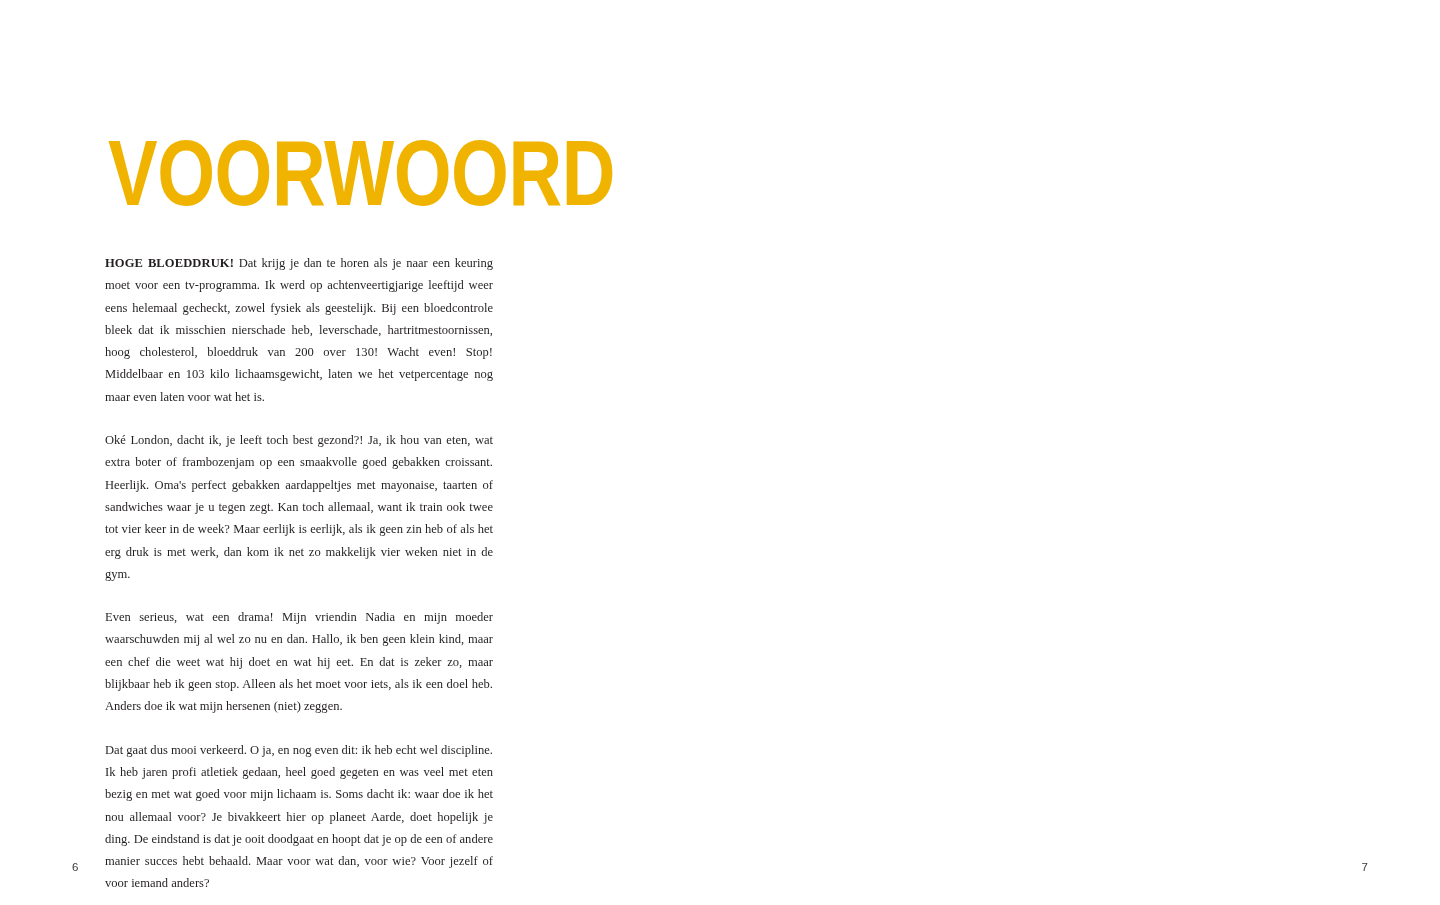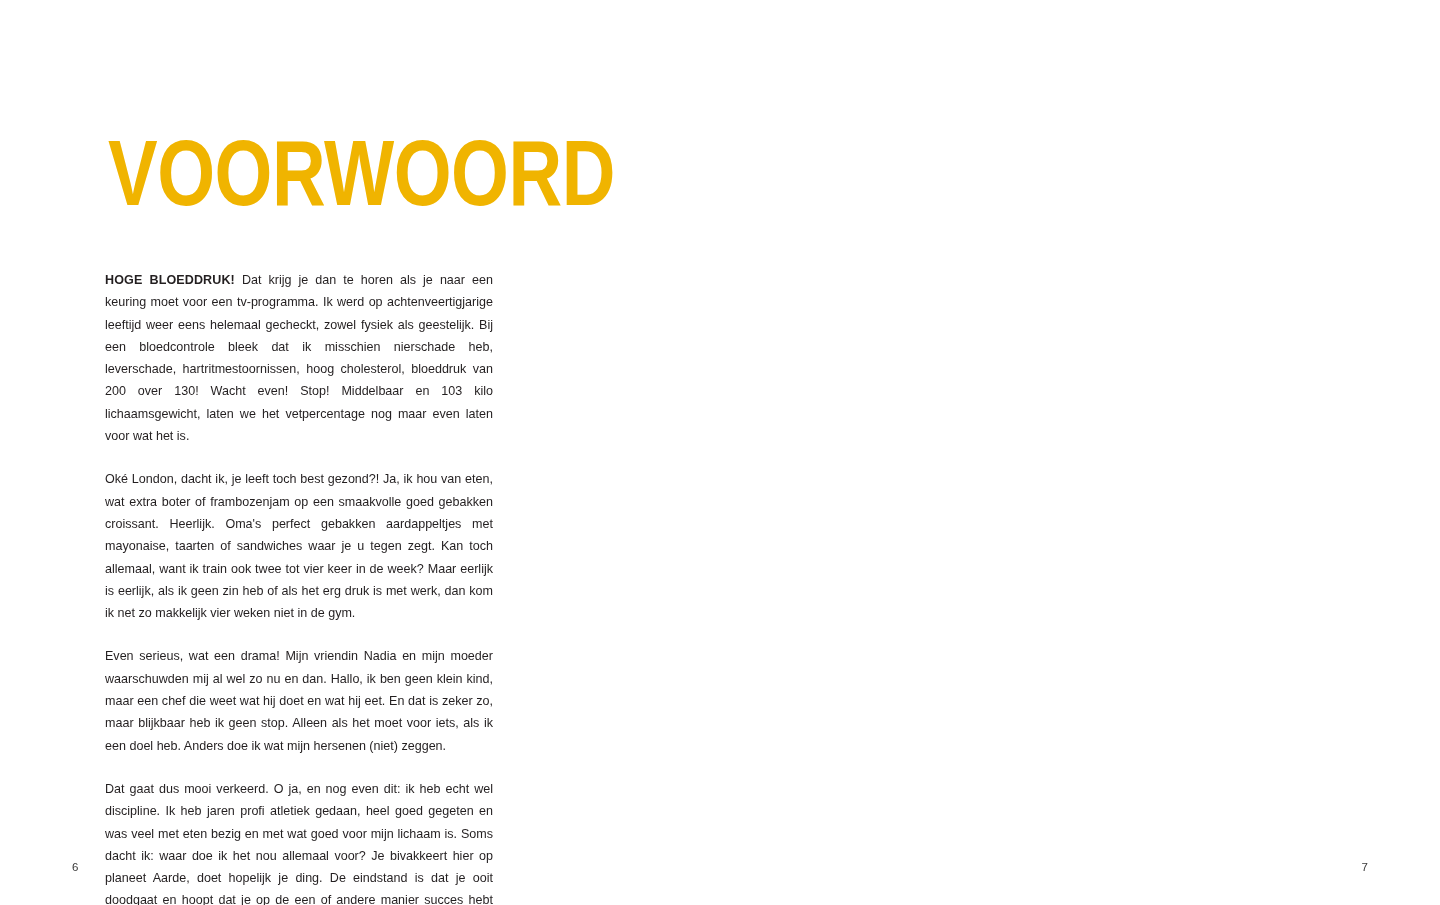--- a/index.html
+++ b/index.html
@@ -58,22 +58,23 @@
     text-align: justify;
     text-justify: inter-word;
     font-size: 12.55px;
     line-height: 22.3px;
     color: #231f20;
     hyphens: none;
   }
   .column.left-col  { left: 105px;  top: 252px; }
 
   .column p {
-    margin: 17px 0 21px 0;
+    margin: 0 0 21px 0;
     text-align: justify;
+    font-family: Liberation Serif, serif;
   }
   .column p:last-child { margin-bottom: 0; }
 
   .column p .lead {
     font-weight: 700;
     letter-spacing: 0.1px;
   }
 
   .folio {
     position: absolute;

